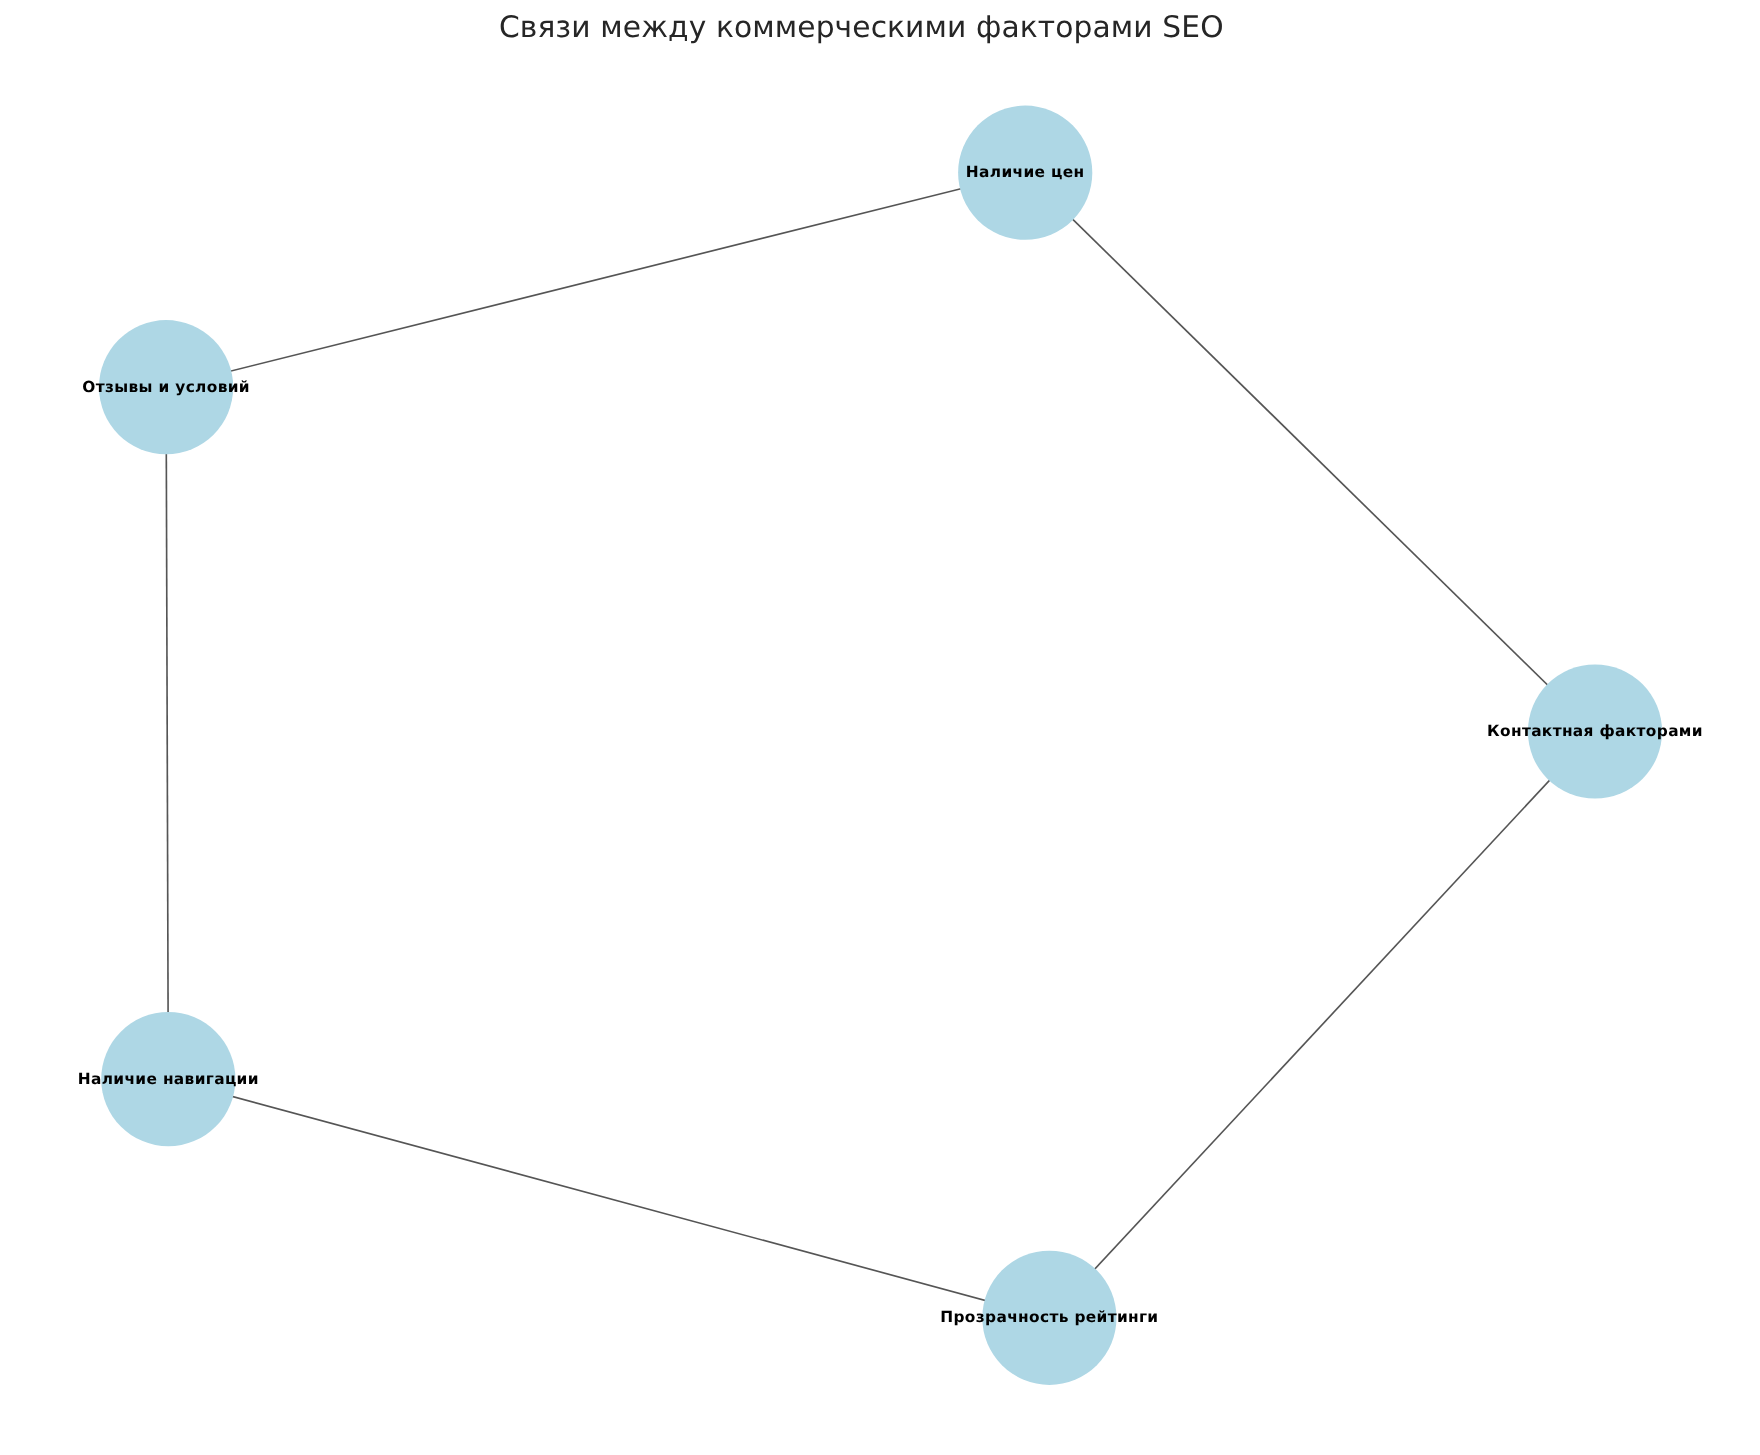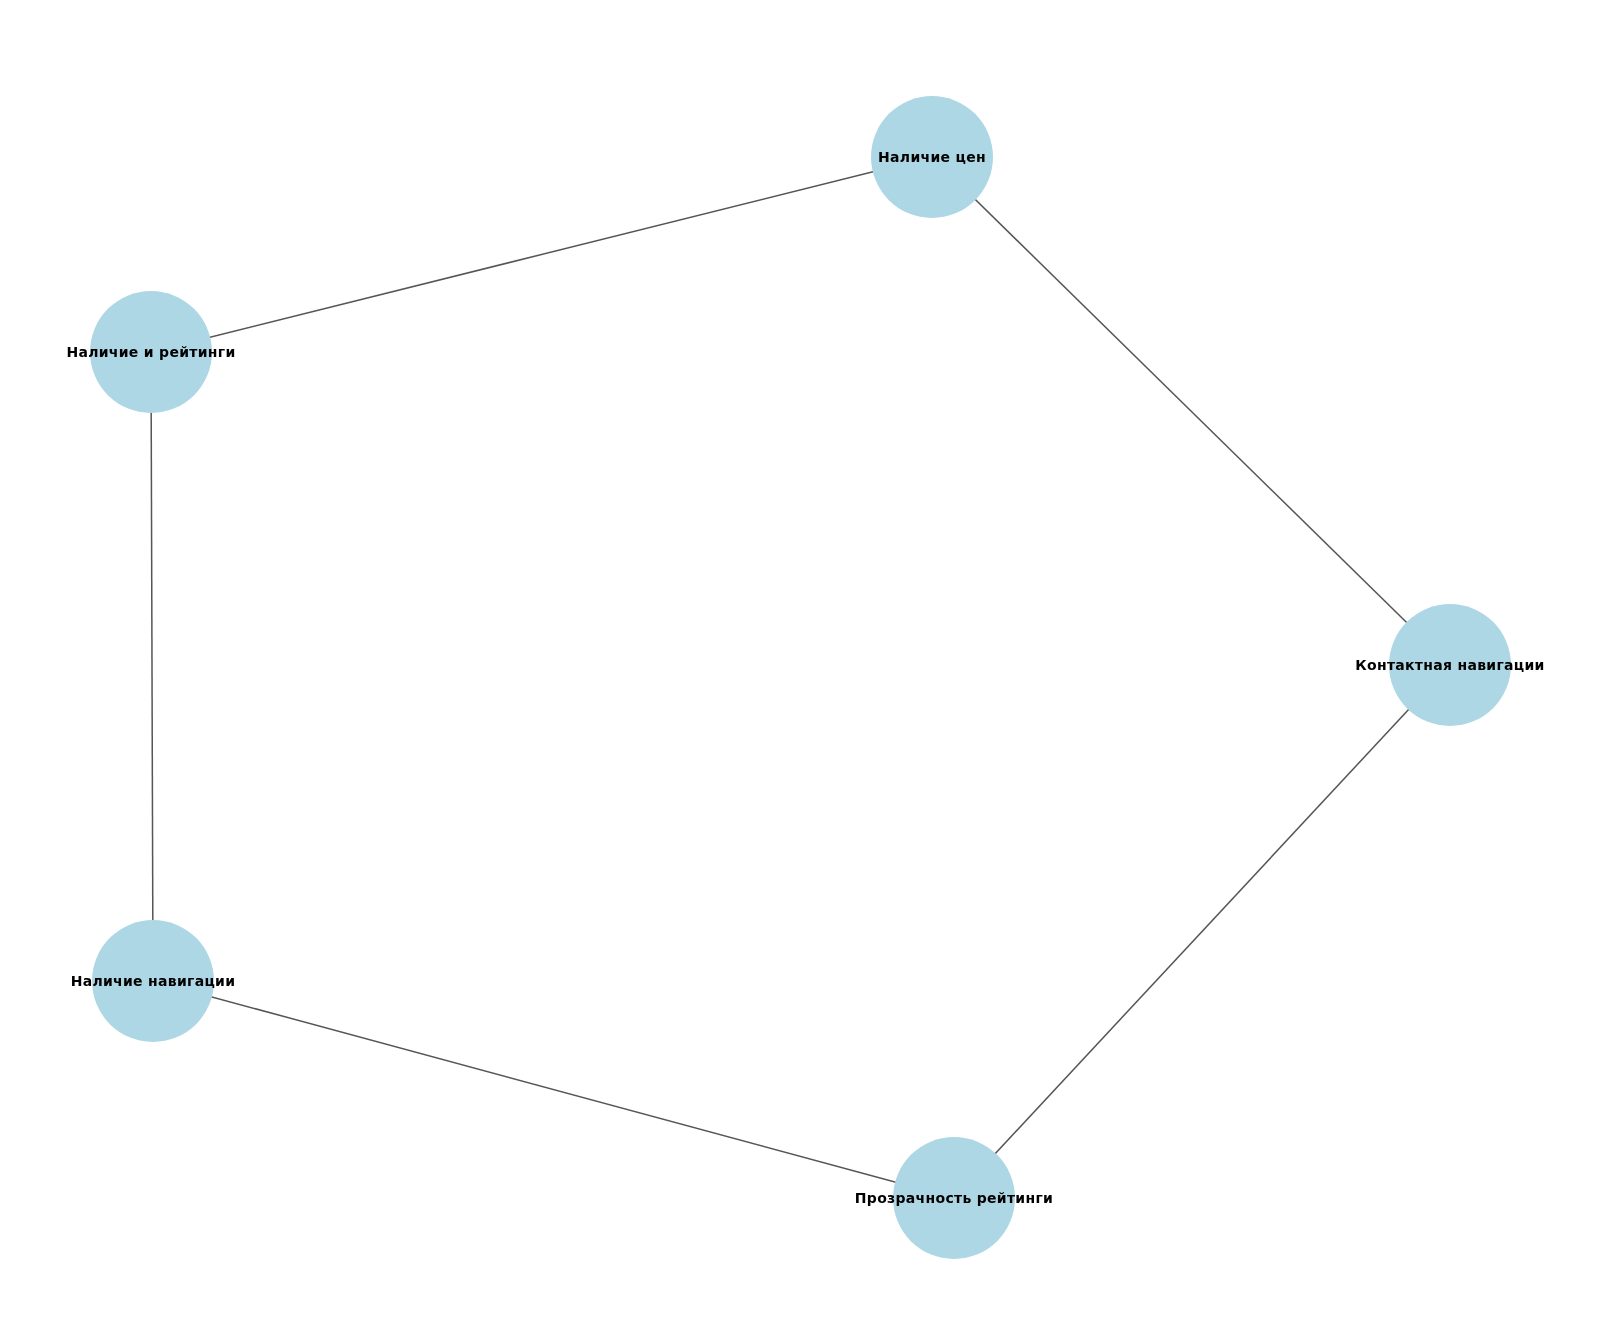--- a/index.html
+++ b/index.html
@@ -67,43 +67,44 @@
     letter-spacing: 0.3px;
     text-align: center;
     pointer-events: none;
   }
 </style>
 </head>
 <body>
 
 <div id="figure">
 
+  <div id="chart-title">Связи между коммерческими факторами SEO</div>
 
   <svg id="graph-canvas" viewBox="0 0 1600 1323" xmlns="http://www.w3.org/2000/svg">
     <g id="edge-layer">
         <line x1="151" y1="352" x2="932" y2="157" stroke="#555555" stroke-width="1.5"></line>
         <line x1="932" y1="157" x2="1450" y2="665" stroke="#555555" stroke-width="1.5"></line>
         <line x1="1450" y1="665" x2="954" y2="1198" stroke="#555555" stroke-width="1.5"></line>
         <line x1="954" y1="1198" x2="153" y2="981" stroke="#555555" stroke-width="1.5"></line>
         <line x1="153" y1="981" x2="151" y2="352" stroke="#555555" stroke-width="1.5"></line>
       </g>
   </svg>
 
   <div id="node-layer">
       <div class="node-group" style="left: 932px; top: 157px;">
         <div class="node-circle" style="width: 122px; height: 122px; background: rgb(174, 215, 229);"></div>
         <div class="node-label">Наличие цен</div>
       </div>
       <div class="node-group" style="left: 151px; top: 352px;">
         <div class="node-circle" style="width: 122px; height: 122px; background: rgb(174, 215, 229);"></div>
-        <div class="node-label">Наличие и рейтинги</div>
+        <div class="node-label">Отзывы и условий</div>
       </div>
       <div class="node-group" style="left: 1450px; top: 665px;">
         <div class="node-circle" style="width: 122px; height: 122px; background: rgb(174, 215, 229);"></div>
-        <div class="node-label">Контактная навигации</div>
+        <div class="node-label">Контактная факторами</div>
       </div>
       <div class="node-group" style="left: 153px; top: 981px;">
         <div class="node-circle" style="width: 122px; height: 122px; background: rgb(174, 215, 229);"></div>
         <div class="node-label">Наличие навигации</div>
       </div>
       <div class="node-group" style="left: 954px; top: 1198px;">
         <div class="node-circle" style="width: 122px; height: 122px; background: rgb(174, 215, 229);"></div>
         <div class="node-label">Прозрачность рейтинги</div>
       </div>
     </div>

